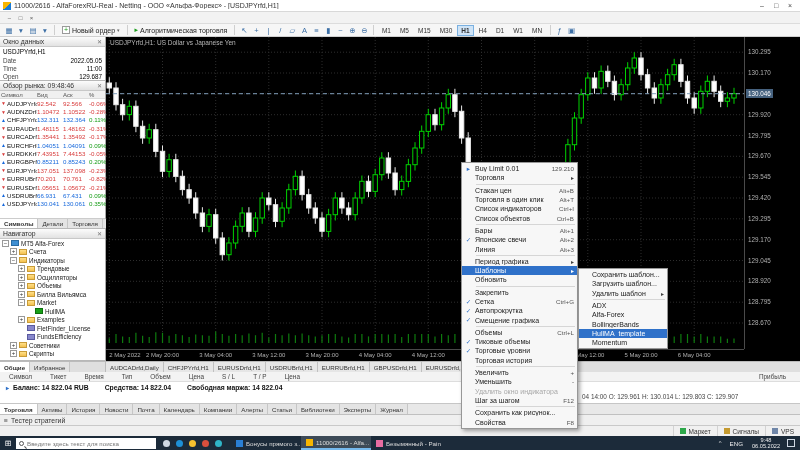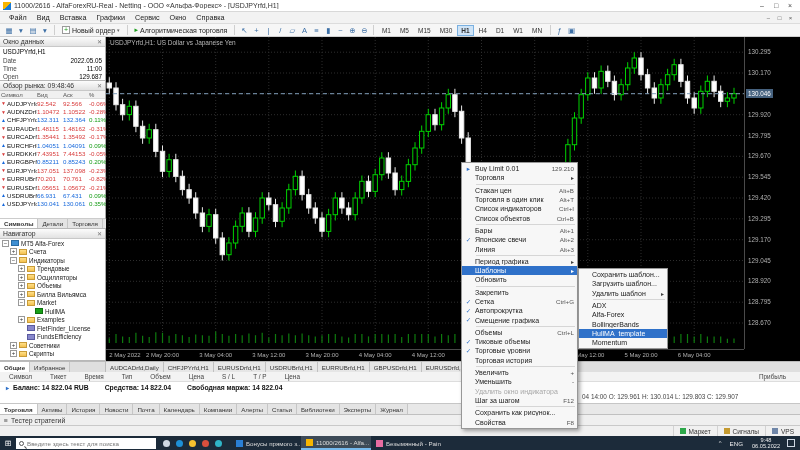--- a/index.html
+++ b/index.html
@@ -129,29 +129,20 @@
     <span class="app-icon"></span>
     <span class="title-text">11000/2616 - AlfaForexRU-Real - Netting - ООО «Альфа-Форекс» - [USDJPYrfd,H1]</span>
     <span class="win-controls">
       <span class="win-btn">–</span>
       <span class="win-btn">□</span>
       <span class="win-btn">×</span>
     </span>
   </div>
 
   <div id="menubar">
-    <span id="menu-items">
-        <span class="menu-item">Файл</span>
-        <span class="menu-item">Вид</span>
-        <span class="menu-item">Вставка</span>
-        <span class="menu-item">Графики</span>
-        <span class="menu-item">Сервис</span>
-        <span class="menu-item">Окно</span>
-        <span class="menu-item">Справка</span>
-      </span>
     <span class="child-controls">
       <span class="win-btn">–</span>
       <span class="win-btn">□</span>
       <span class="win-btn">×</span>
     </span>
   </div>
 
   <div id="toolbar">
     <span class="tb-group" id="tb-chart-group">
         <span class="tb-icon">▦</span>

